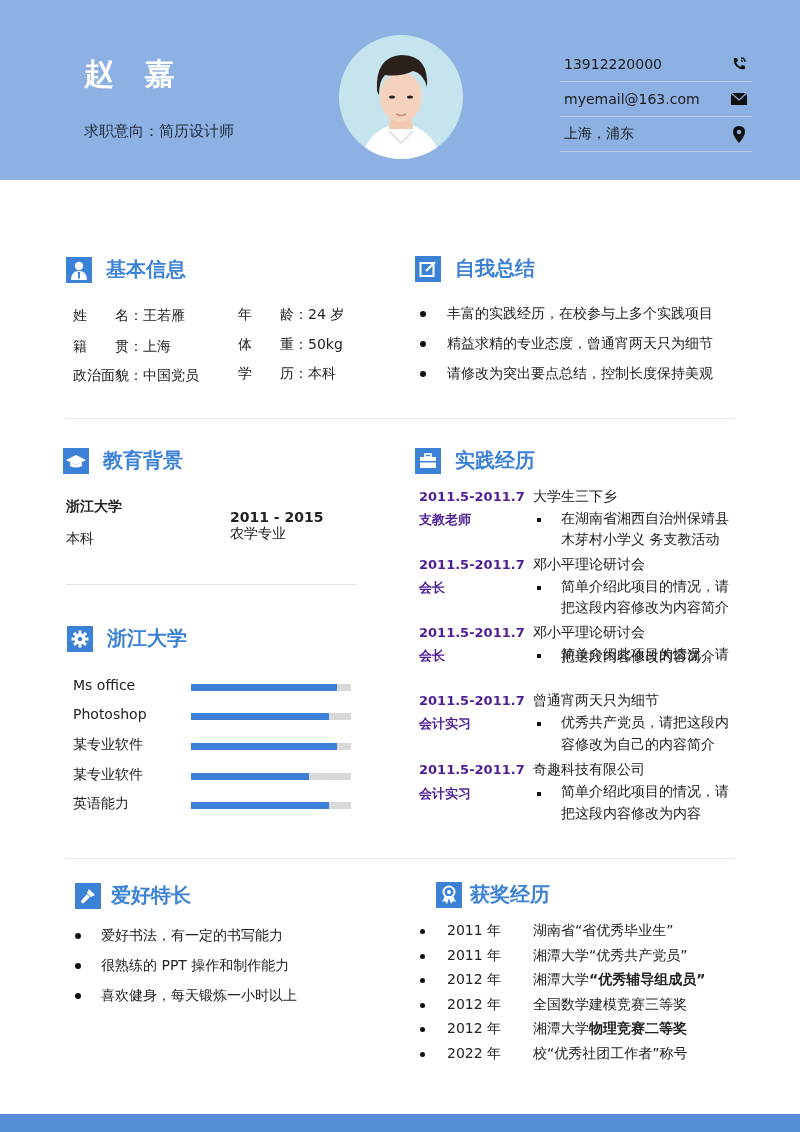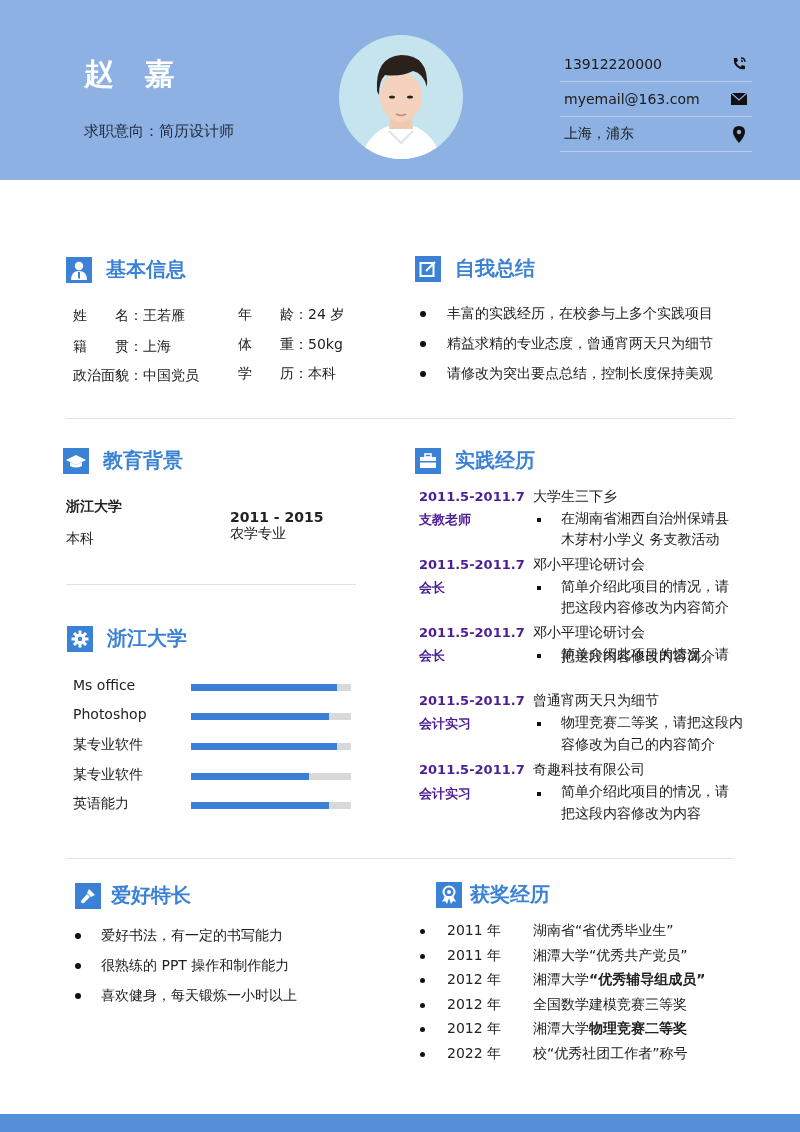--- a/index.html
+++ b/index.html
@@ -236,21 +236,21 @@
   <div class="text" style="left:533px; top:624px;">邓小平理论研讨会</div>
   <span class="sq" style="left:537px; top:654px;"></span>
   <div class="text" style="left:561px; top:646px;">简单介绍此项目的情况，请</div>
   <div class="text" style="left:561px; top:648px;">把这段内容修改内容简介</div>
 </div>
 <div>
   <div class="text blue" style="left:419px; top:693px; font-size:13px;">2011.5-2011.7</div>
   <div class="text blue" style="left:419px; top:715px; font-size:13px;">会计实习</div>
   <div class="text" style="left:533px; top:692px;">曾通宵两天只为细节</div>
   <span class="sq" style="left:537px; top:722px;"></span>
-  <div class="text" style="left:561px; top:714px;">物理竞赛二等奖，请把这段内</div>
+  <div class="text" style="left:561px; top:714px;">优秀共产党员，请把这段内</div>
   <div class="text" style="left:561px; top:736px;">容修改为自己的内容简介</div>
 </div>
 <div>
   <div class="text blue" style="left:419px; top:762px; font-size:13px;">2011.5-2011.7</div>
   <div class="text blue" style="left:419px; top:785px; font-size:13px;">会计实习</div>
   <div class="text" style="left:533px; top:761px;">奇趣科技有限公司</div>
   <span class="sq" style="left:537px; top:792px;"></span>
   <div class="text" style="left:561px; top:783px;">简单介绍此项目的情况，请</div>
   <div class="text" style="left:561px; top:805px;">把这段内容修改为内容</div>
 </div>

